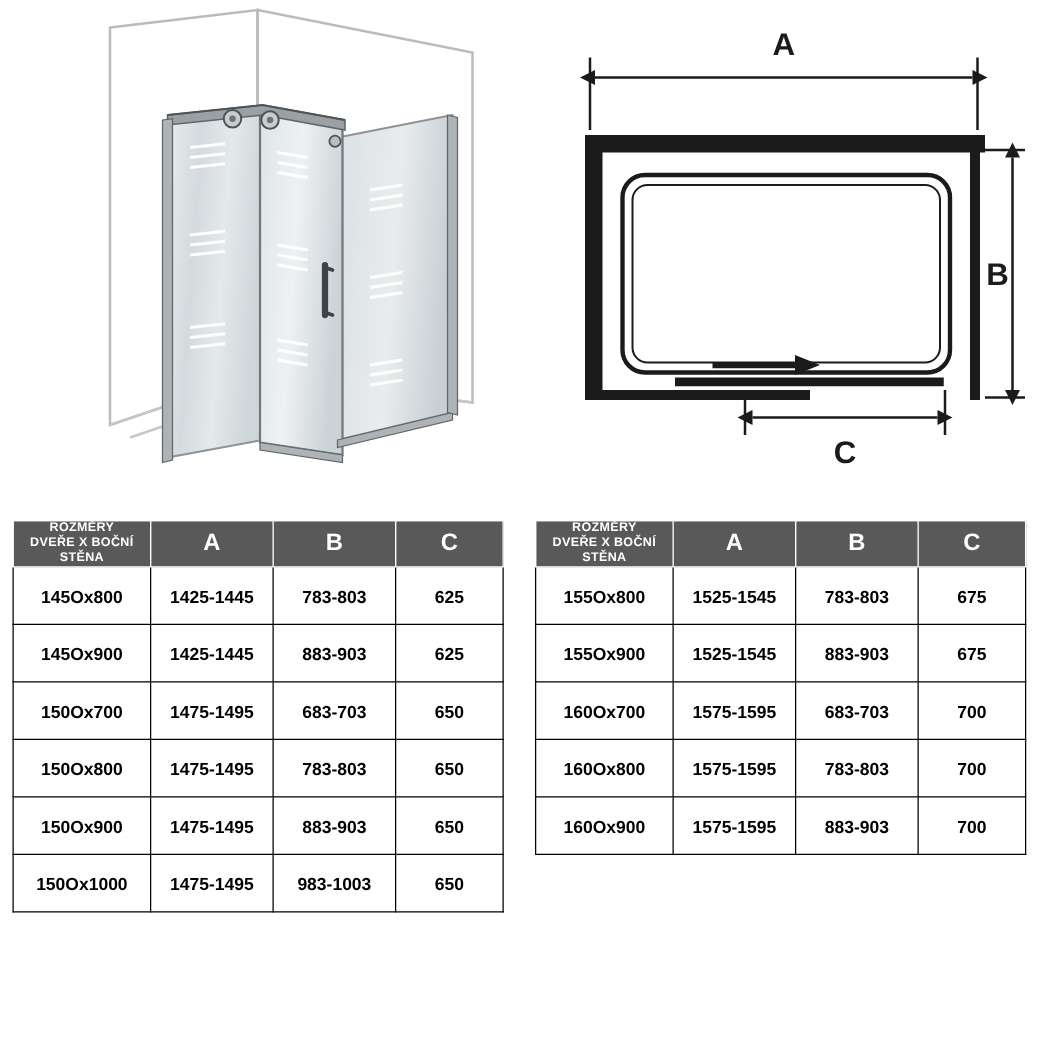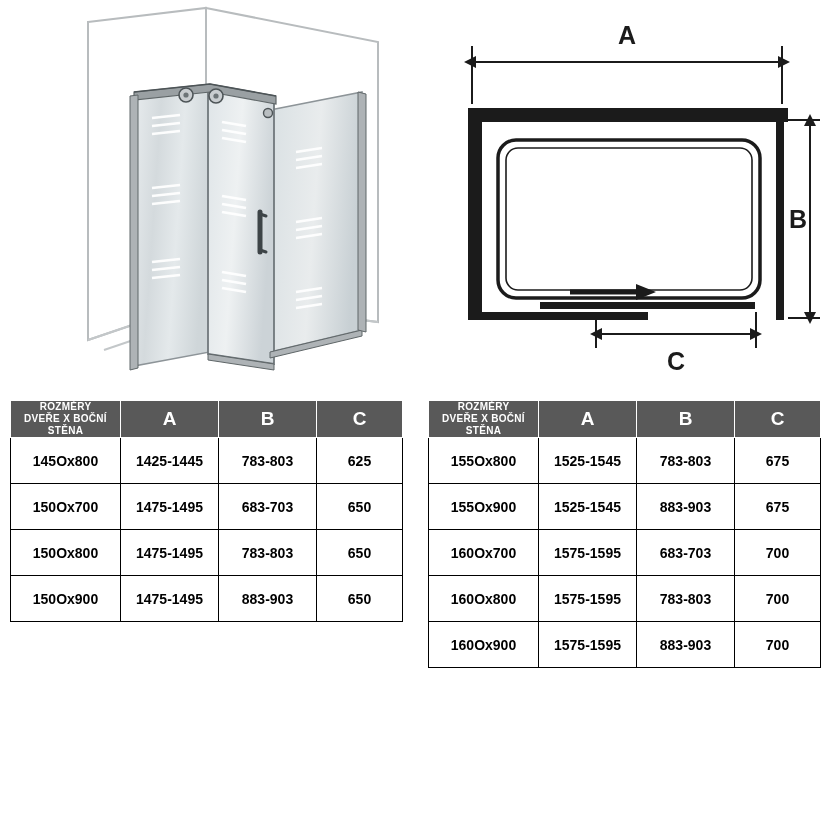--- a/index.html
+++ b/index.html
@@ -42,21 +42,21 @@
   
   .tables {
     position: absolute;
     left: 0;
     top: 400px;
     width: 832px;
     height: 430px;
   }
   .table-block {
     position: absolute;
-    top: 0;
+    top: 16px;
     width: 392px;
   }
   .table-left { left: 10px; }
   .table-right { left: 428px; }
 
   table.spec {
     border-collapse: collapse;
     width: 392px;
     table-layout: fixed;
   }
@@ -268,35 +268,47 @@
           </tr>
         </thead>
         <tbody>
           <tr>
             <td>145Ox800</td>
             <td>1425-1445</td>
             <td>783-803</td>
             <td>625</td>
           </tr>
           <tr>
+            <td>145Ox900</td>
+            <td>1425-1445</td>
+            <td>883-903</td>
+            <td>625</td>
+          </tr>
+          <tr>
             <td>150Ox700</td>
             <td>1475-1495</td>
             <td>683-703</td>
             <td>650</td>
           </tr>
           <tr>
             <td>150Ox800</td>
             <td>1475-1495</td>
             <td>783-803</td>
             <td>650</td>
           </tr>
           <tr>
             <td>150Ox900</td>
             <td>1475-1495</td>
             <td>883-903</td>
+            <td>650</td>
+          </tr>
+          <tr>
+            <td>150Ox1000</td>
+            <td>1475-1495</td>
+            <td>983-1003</td>
             <td>650</td>
           </tr>
         </tbody>
       </table>
     </div>
 
     <div class="table-block table-right">
       <table class="spec">
         <colgroup>
             <col class="c0">

